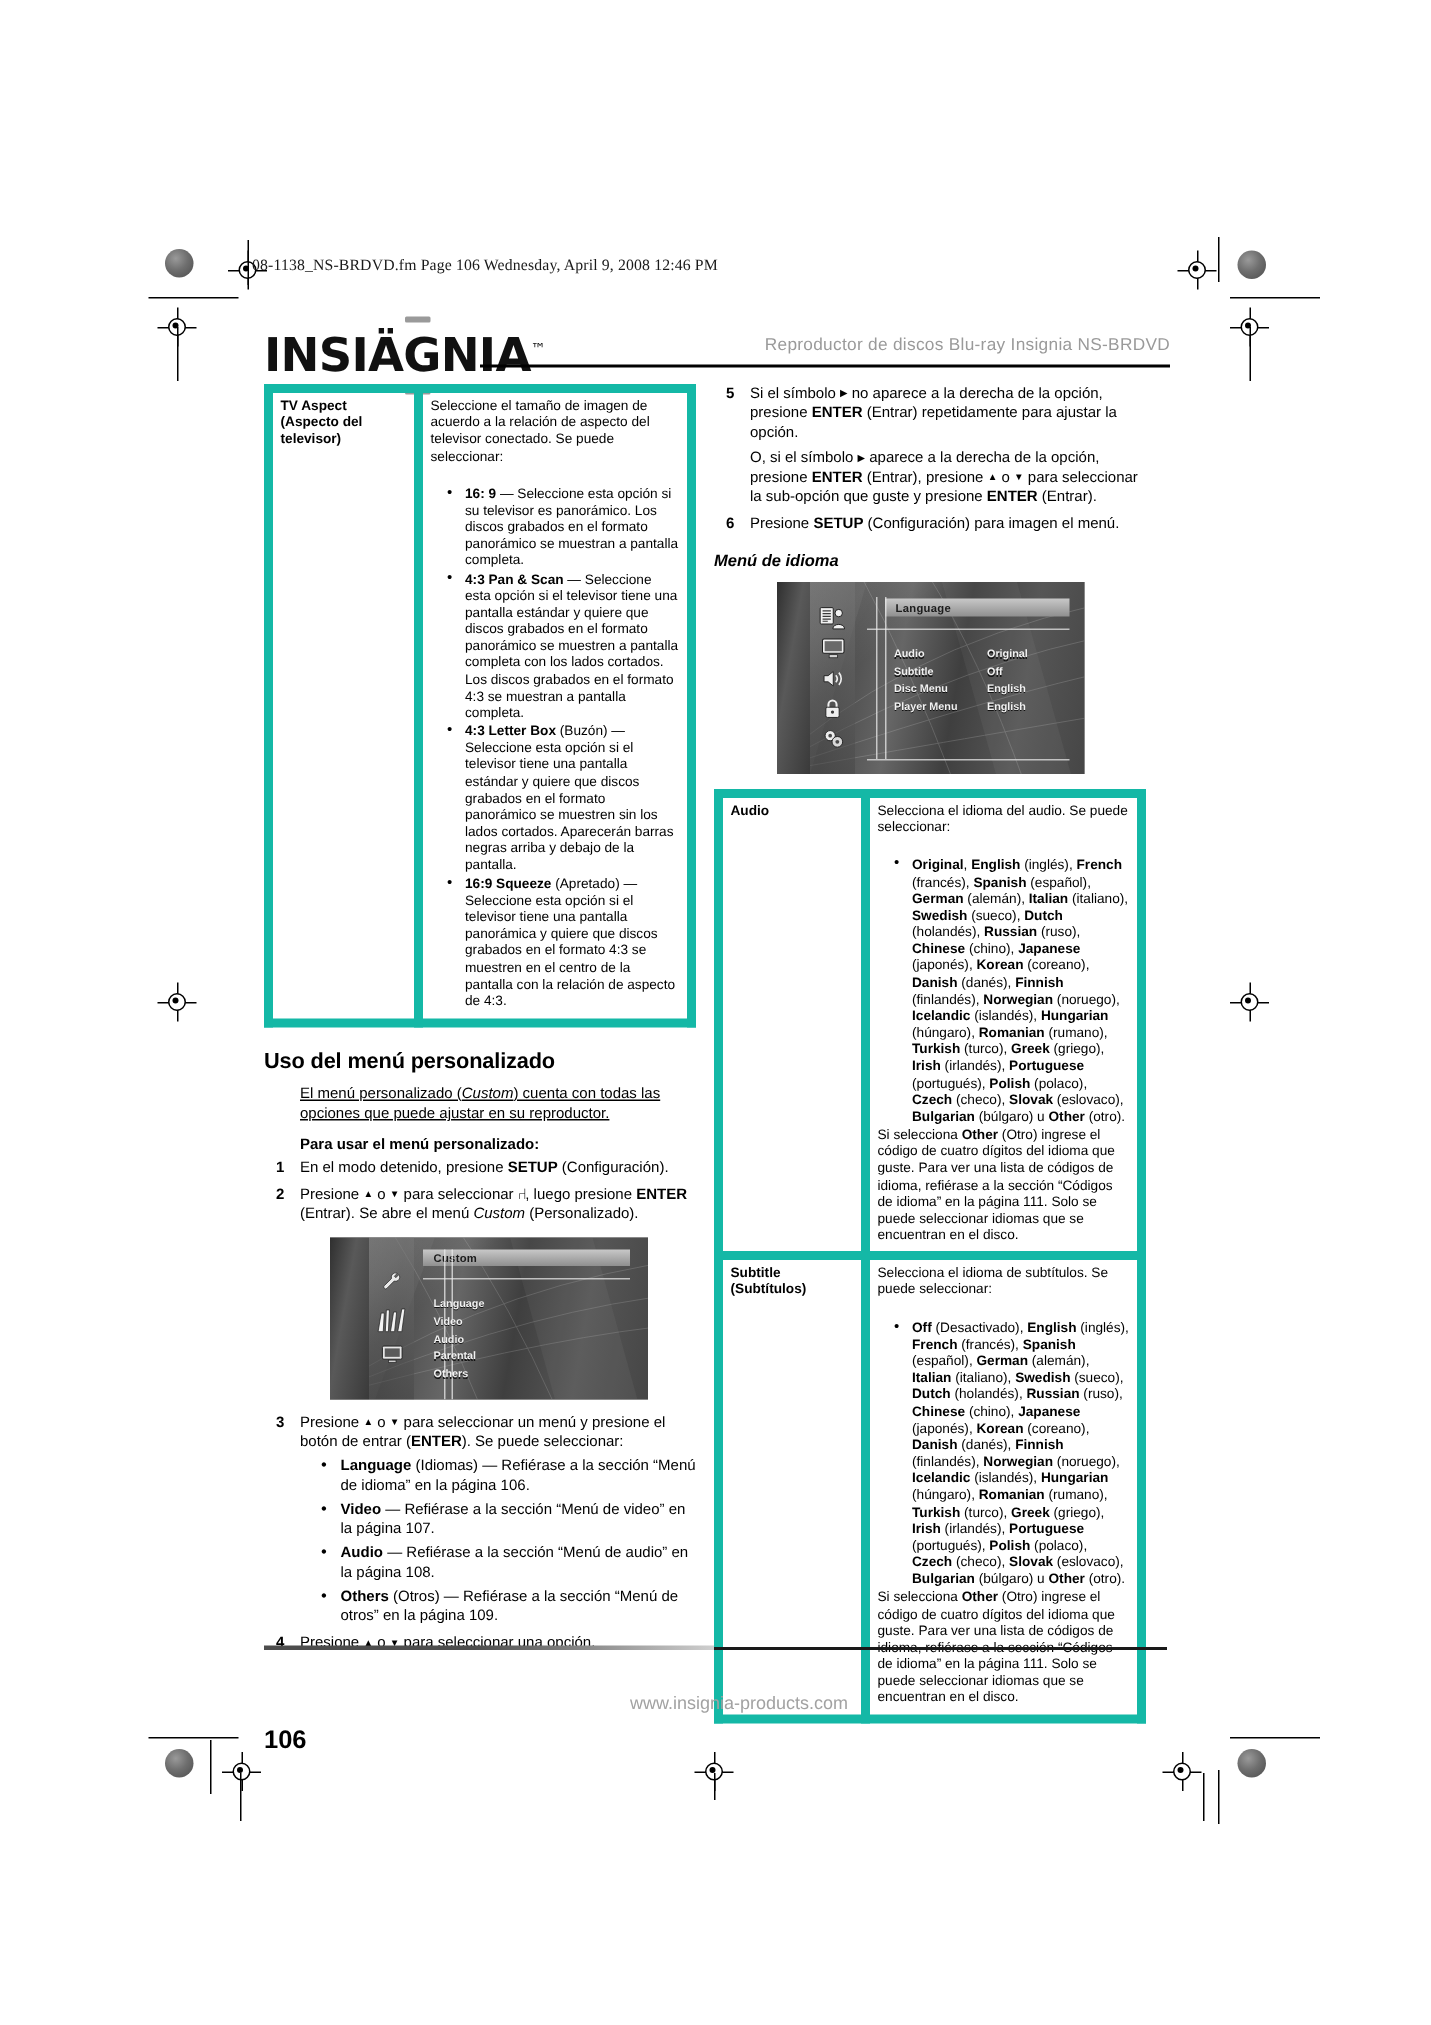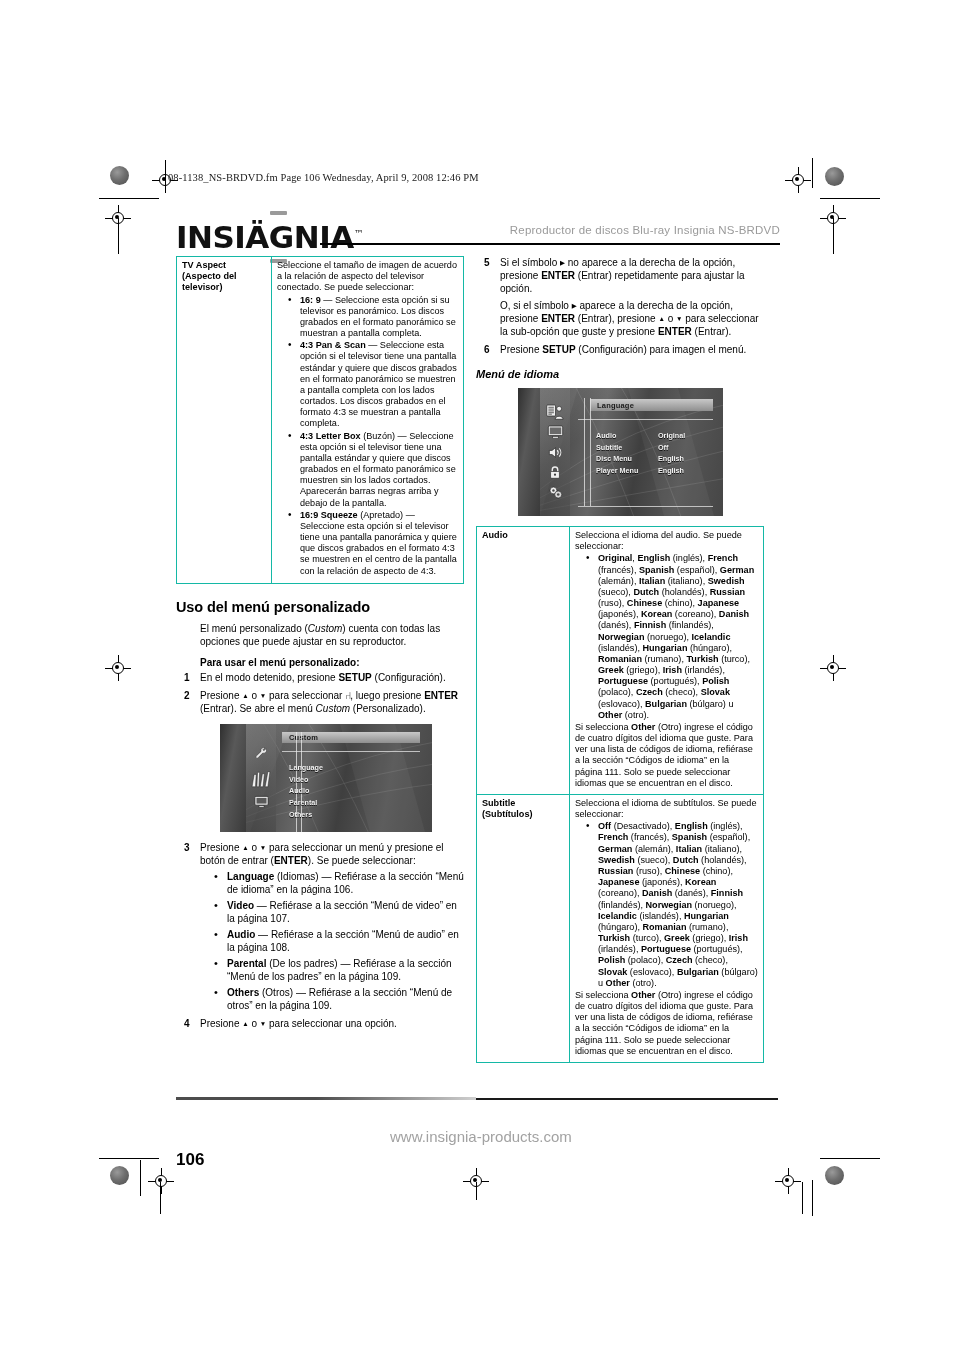--- a/index.html
+++ b/index.html
@@ -79,29 +79,29 @@
   .col-left  { position:absolute; left:176px; top:256px; width:288px; }
   .col-right { position:absolute; left:476px; top:256px; width:288px; }
 
   
   table.spec {
     border-collapse: collapse;
     width: 100%;
     border: 1.5px solid #4a4a4a;
   }
   table.spec td {
-    border: 1px solid #14b8a6;
+    border: 6px solid #14b8a6;
     vertical-align: top;
     padding: 3px 5px 5px 5px;
     font-size: 9.1px;
     line-height: 1.23;
   }
   table.spec td.keycol { width: 84px; font-weight: bold; }
   table.spec td.keycol.rightpad { width: 82px; }
-  .bullets { margin: 1px 0 0 0; padding: 0 0 0 10px; list-style: none; }
+  .bullets { margin: 14px 0 0 0; padding: 0 0 0 10px; list-style: none; }
   .bullets > li {
     position: relative;
     padding-left: 13px;
     margin-bottom: 1px;
     text-indent: 0;
   }
   .bullets > li:before {
     content: "\2022";
     position: absolute;
     left: 1px; top: -1px;
@@ -114,20 +114,21 @@
     font-size: 14.5px;
     font-weight: bold;
     margin: 15px 0 7px 0;
     letter-spacing: -0.1px;
   }
   .body-p {
     font-size: 10px;
     line-height: 1.31;
     margin: 0 0 9px 0;
     padding-left: 24px;
+    text-decoration: underline;
   }
   .sub-h {
     font-size: 10px;
     font-weight: bold;
     margin: 0 0 3px 0;
     padding-left: 24px;
   }
   ol.steps { margin:0; padding:0; list-style:none; font-size:10px; line-height:1.3; }
   ol.steps > li {
     position: relative;
@@ -226,22 +227,22 @@
   }
   .foot-rule-thin {
     position:absolute; left:476px; top:1098px; width:302px; height:1.5px;
     background:#1a1a1a;
   }
   .pagenum {
     position:absolute; left:176px; top:1150px;
     font-size:17px; font-weight:bold; color:#000;
   }
   .footurl {
-    position:absolute; left:390px; top:1128px;
-    font-size:15px; color:#a2a2a2;
+    position:absolute; left:420px; top:1128px;
+    font-size:12px; color:#a2a2a2;
   }
 </style>
 </head>
 <body>
 
 <div>
 
   <div class="dot-mark" style="left:110px; top:166px;"></div>
   <div class="reg-mark" style="left:152px; top:167px;">
     <div class="h"></div>
@@ -419,21 +420,20 @@
   </div>
 
   <ol class="steps">
     <li>
       <span class="num">3</span>
       <span>Presione </span><span class="arrow-up"></span><span> o </span><span class="arrow-dn"></span><span> para seleccionar un menú y presione el botón de entrar (</span><b>ENTER</b><span>). Se puede seleccionar:</span>
       <ul class="dash" id="menu-items-list">
           <li><b>Language</b><span> (Idiomas)</span><span> — Refiérase a la sección “Menú de idioma” en la página 106.</span></li>
           <li><b>Video</b><span> — Refiérase a la sección  “Menú de video” en la página 107.</span></li>
           <li><b>Audio</b><span> — Refiérase a la sección  “Menú de audio” en la página 108.</span></li>
-          <li><b>Parental</b><span> (De los padres)</span><span> — Refiérase a la sección “Menú de los padres” en la página 109.</span></li>
           <li><b>Others</b><span> (Otros)</span><span> — Refiérase a la sección “Menú de otros” en la página  109.</span></li>
         </ul>
     </li>
     <li style="padding-left:24px;">
       <span class="num">4</span>
       <span>Presione </span><span class="arrow-up"></span><span> o </span><span class="arrow-dn"></span><span> para seleccionar una opción.</span>
     </li>
   </ol>
 </div>
 

